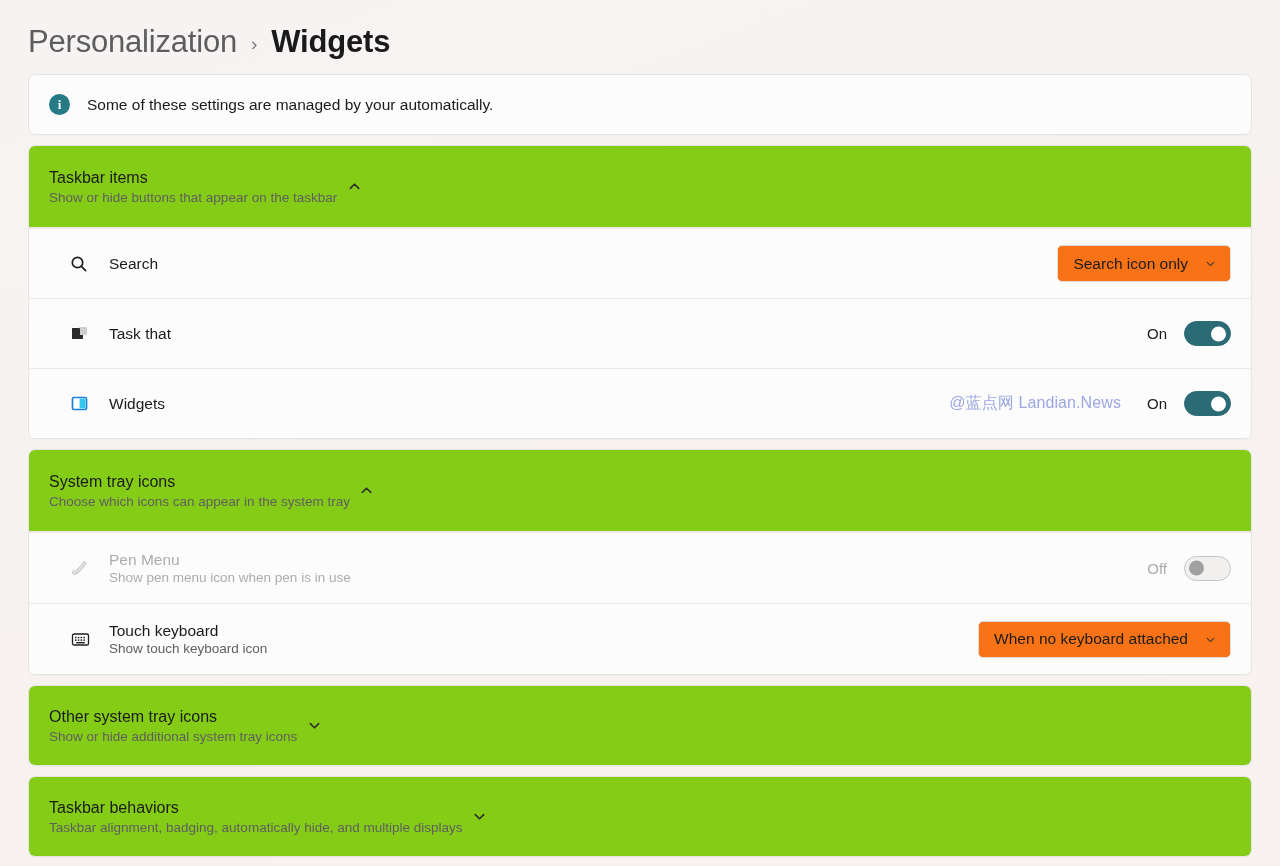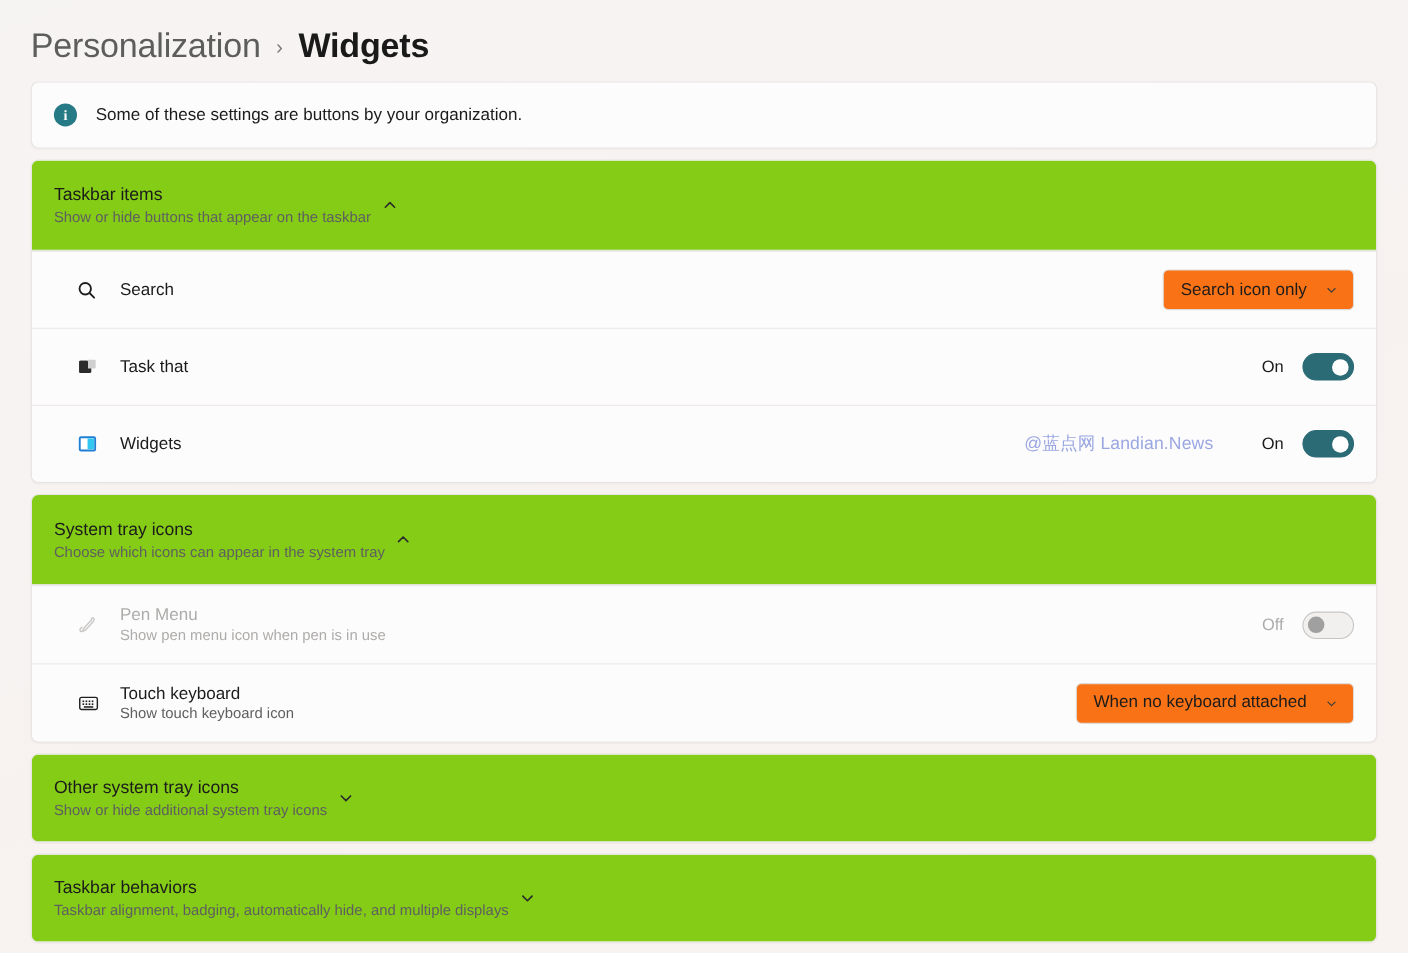--- a/index.html
+++ b/index.html
@@ -208,42 +208,42 @@
   }
   .toggle.on .knob { right: 4px; background: #ffffff; }
   .toggle.off .knob { left: 4px; background: #a0a0a0; }
 
   
   .watermark {
     font-size: 16px;
     color: #9aa7e2;
     letter-spacing: 0.1px;
     white-space: nowrap;
-    margin-right: 23px;
+    margin-right: 5px;
     user-select: none;
   }
 
   
   .collapsed-card { margin-top: 10px; }
   .collapsed-card .section-head { height: 79px; }
 </style>
 </head>
 <body>
 
 <div class="page">
 
   <div class="breadcrumb">
     <span class="crumb-parent">Personalization</span>
     <span class="crumb-sep">›</span>
     <span class="crumb-current">Widgets</span>
   </div>
 
   <div class="card banner">
     <span class="info-badge">i</span>
-    <span class="banner-text">Some of these settings are buttons by your organization.</span>
+    <span class="banner-text">Some of these settings are managed by your automatically.</span>
   </div>
 
   <div class="card group">
     <div class="section-head with-divider">
       <div class="sh-texts">
         <span class="sh-title">Taskbar items</span>
         <span class="sh-sub">Show or hide buttons that appear on the taskbar</span>
       </div>
       <span class="chevron">
         <svg width="15" height="15" viewBox="0 0 16 16" fill="none" stroke="currentColor" stroke-width="1.6" stroke-linecap="round" stroke-linejoin="round">

